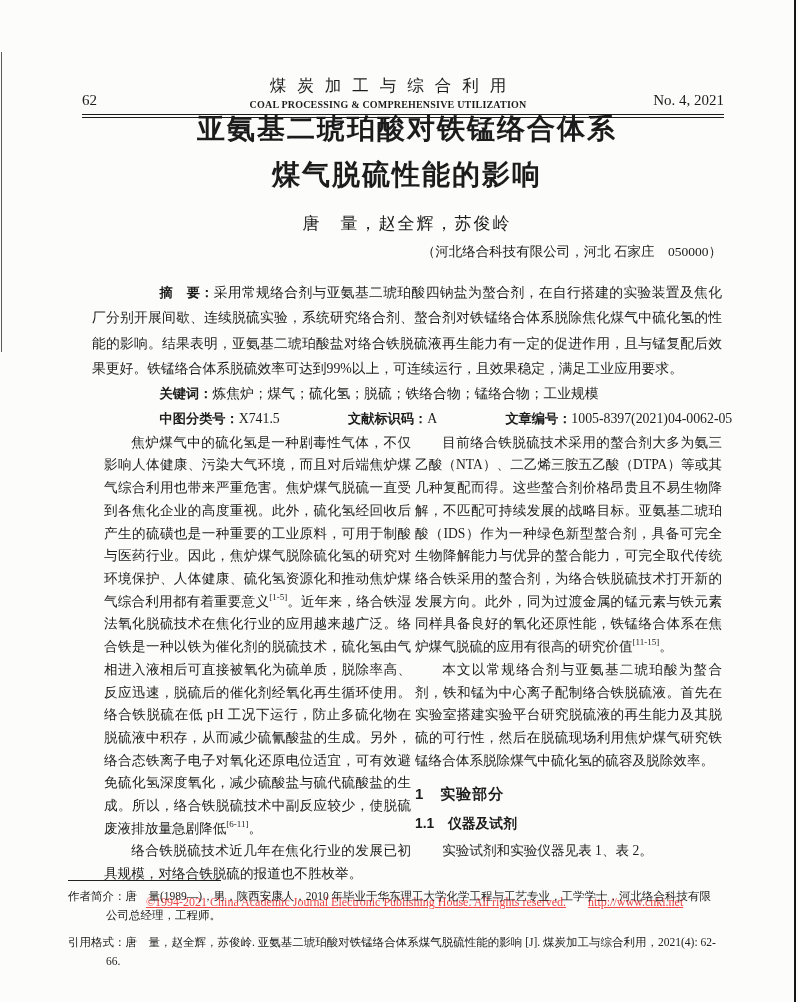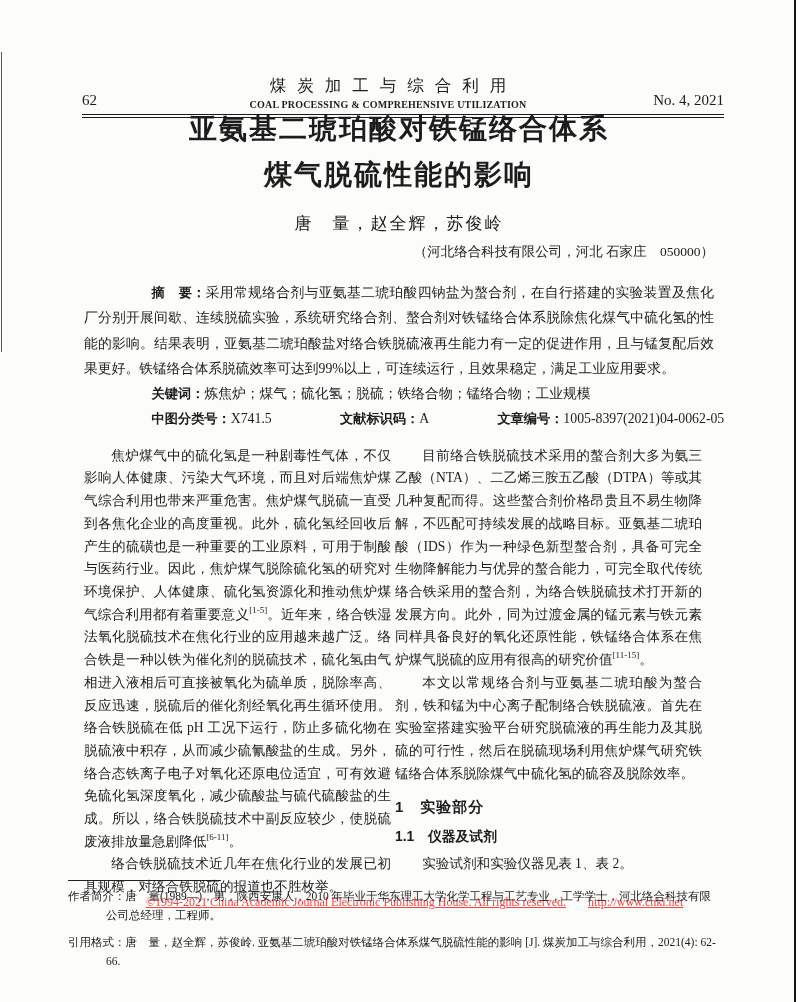--- a/index.html
+++ b/index.html
@@ -16,33 +16,33 @@
   .hdr { position:absolute; top:36px; left:82px; width:642px; }
   .hdr-row { display:flex; align-items:flex-end;margin-top:39px; }
   .pageno { font-size:15px; width:80px; padding-bottom:1px; }
   .jtitle { flex:1; text-align:center; }
   .jt-cn { font-size:16.5px; letter-spacing:11px; text-indent:11px; white-space:nowrap; }
   .jt-en { font-size:10px; font-weight:bold; letter-spacing:0.2px; margin-top:2px; white-space:nowrap; }
   .issue { font-size:15px; width:110px; text-align:right; padding-bottom:1px; }
   .hdr-rule { margin-top:4px; height:4px; border-top:1.5px solid #1b1b1b; border-bottom:1.5px solid #1b1b1b; }
 
   
-  .content { position:absolute; top:90px; left:84px; width:630px; }
+  .content { position:absolute; top:90px; left:92px; width:630px; }
   .title { margin-top:16px; text-align:center; font-size:28px; font-weight:600; line-height:46px; letter-spacing:2px; }
   .title .tl { display:block; }
   .authors { margin-top:14px; text-align:center; font-size:17px; letter-spacing:2px; }
   .affil { margin-top:8px; text-align:right; font-size:13.5px; }
 
   .abstract { margin-top:19px; font-size:13.8px; line-height:25.3px; text-align:justify; text-indent:2em; }
   .kw  { font-size:13.8px; line-height:25.3px; text-indent:2em; }
   .clc { font-size:13.8px; line-height:25.3px; text-indent:2em; white-space:nowrap;text-align:right; }
   .clc-item { margin-right:1.8em; }
   .lbl, .clc b { font-weight:bold; font-family:"Liberation Sans","DejaVu Sans",sans-serif; font-size:13.2px;margin-left:40px; }
 
-  .cols { margin-top:13px; display:flex; gap:4px; }
+  .cols { display:flex; gap:4px;justify-content:flex-end; }
   .col { width:307px; font-size:13.6px; line-height:22.7px; text-align:justify; }
   .col p { text-indent:2em; }
   sup { font-size:9px; line-height:0; vertical-align:super; letter-spacing:0; }
   .h1 { font-size:15px; font-weight:bold; margin:11px 0 7px; font-family:"Liberation Sans","DejaVu Sans",sans-serif; letter-spacing:1px; }
   .h2 { font-size:13.8px; font-weight:bold; margin:2px 0 4px; font-family:"Liberation Sans","DejaVu Sans",sans-serif; }
 
   
   .wm { position:absolute; top:895px; left:146px; z-index:1; white-space:nowrap;
         font-size:12px; color:#ef4444;text-decoration:underline; }
   .wm-url { margin-left:22px; }

